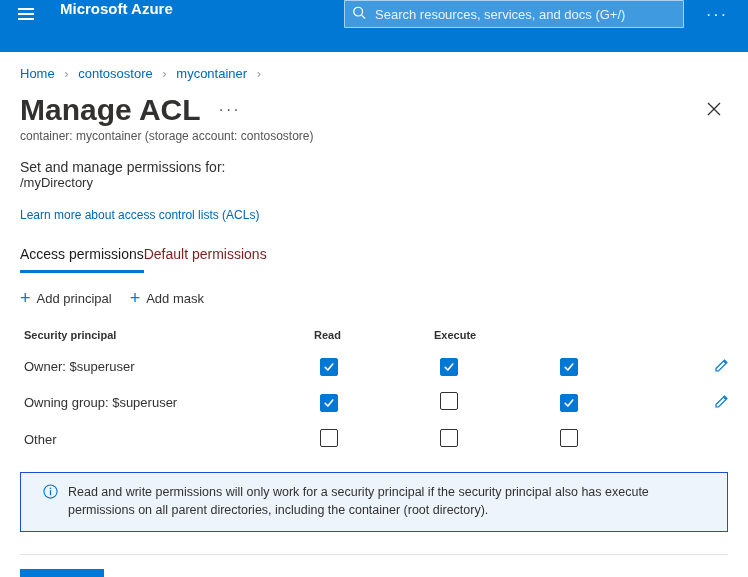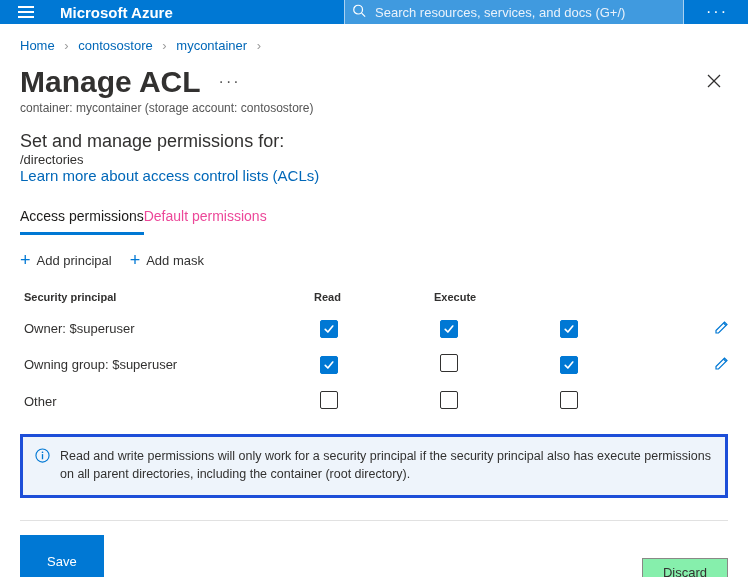--- a/index.html
+++ b/index.html
@@ -1,53 +1,53 @@
 <!DOCTYPE html>
 <html><head>
   <meta charset="utf-8">
   <style>
     * { margin: 0; padding: 0; box-sizing: border-box; }
     body { font-family: "Segoe UI", Arial, sans-serif; font-size: 13px; color: #323130; background: #fff; width: 748px; }
-    .header-bar { background: #0078d4; height: 24px; display: flex; align-items: center; color: #fff; padding: 0 10px; }
+    .header-bar { background: #0078d4; height: 52px; display: flex; align-items: flex-start; color: #fff; padding: 0 10px; }
     .hamburger { display: flex; flex-direction: column; gap: 3px; padding: 8px; cursor: pointer; }
     .hamburger span { width: 16px; height: 2px; background: #fff; }
     .brand { font-size: 15px; font-weight: 600; margin-left: 18px; }
     .search-wrap { margin-left: auto; margin-right: 12px; position: relative; }
     .search-input { width: 340px; height: 28px; border: 1px solid rgba(255,255,255,0.55); background: rgba(255,255,255,0.25); color: #fff; border-radius: 1px; padding: 0 8px 0 30px; font-size: 13px; outline: none; }
     .search-input::placeholder { color: #eaf2fb; }
     .search-icon { position: absolute; left: 8px; top: 50%; transform: translateY(-50%); }
     .more-dots { color: #fff; padding: 6px 10px; letter-spacing: 2px; cursor: pointer; font-size: 16px; }
     .content { padding: 14px 20px 20px 20px; }
     .breadcrumbs { font-size: 13px; margin-bottom: 12px; }
     .crumb-link { color: #0067b8; text-decoration: none; cursor: pointer; margin-top: 10px; }
     .crumb-sep { color: #9b9b9b; margin: 0 6px; }
     .title-row { display: flex; align-items: center; }
     .page-title { font-size: 30px; font-weight: 600; }
     .title-more { margin-left: 18px; color: #555; cursor: pointer; font-size: 16px; letter-spacing: 2px; }
     .close-x { margin-left: auto; cursor: pointer; padding: 6px; }
     .subtitle { color: #555; font-size: 12px; margin-top: 2px; }
-    .section-label { margin-top: 16px; font-size: 18px; }
+    .section-label { margin-top: 16px; font-size: 14px; }
     .path-text { font-size: 13px; }
-    .learn-link { display: inline-block; margin-top: 0; color: #0067b8; text-decoration: none; font-size: 15px; cursor: pointer; }
+    .learn-link { display: inline-block; margin-top: 18px; color: #0067b8; text-decoration: none; font-size: 12px; cursor: pointer; }
     .tabs { display: flex; margin-top: 18px; border-bottom: 0; }
-    .tab { padding: 6px 0 8px 0; font-size: 14px; color: #ec4899; cursor: pointer; border-bottom: 3px solid transparent; }
+    .tab { padding: 6px 0 8px 0; font-size: 14px; color: #7f1d1d; cursor: pointer; border-bottom: 3px solid transparent; }
     .tab.active { color: #1b1a19; border-bottom-color: #0078d4; font-weight: 400; }
     .toolbar { display: flex; gap: 18px; margin-top: 16px; }
     .tb-btn { display: flex; align-items: center; gap: 6px; color: #333; cursor: pointer; font-size: 13px; }
     .tb-btn .plus { color: #0078d4; font-size: 18px; font-weight: 300; line-height: 1; }
     .grid { margin-top: 16px; }
     .grid-head { display: grid; grid-template-columns: 290px 120px 120px 120px 60px; font-weight: 600; font-size: 11px; padding: 6px 4px 8px 4px; }
     .grid-row { display: grid; grid-template-columns: 290px 120px 120px 120px 60px; align-items: center; padding: 8px 4px 8px 4px; font-size: 13px; }
     .chk { width: 18px; height: 18px; border: 1px solid #323130; border-radius: 2px; display: inline-flex; align-items: center; justify-content: center; cursor: pointer; background: #fff; margin-left: 6px; }
     .chk.checked { background: #0078d4; border-color: #0078d4; }
     .chk.checked svg { display: block; }
     .chk svg { display: none; }
     .edit-cell { text-align: right; padding-right: 4px; }
     .edit-icon { cursor: pointer; }
-    .info-box { margin-top: 14px; background: #eef4fb; border: 3px solid #1d4ed8; padding: 10px 12px 12px 12px; display: flex; gap: 10px; font-size: 12.5px; color: #323130; line-height: 1.45; }
+    .info-box { margin-top: 14px; background: #eef4fb; border: 1px solid #1d4ed8; padding: 10px 12px 12px 22px; display: flex; gap: 10px; font-size: 12.5px; color: #323130; line-height: 1.45; }
     .info-icon { flex-shrink: 0; margin-top: 1px; }
     .footer-sep { border: 0; border-top: 1px solid #e1e1e1; margin-top: 22px; }
     .footer-actions { display: flex; gap: 10px; margin-top: 14px; justify-content: space-between; }
     .btn-primary { background: #0078d4; color: #fff; border: 1px solid #0078d4; padding: 6px 26px; font-size: 13px; cursor: pointer; }
     .btn-secondary { background: #86efac; color: #323130; border: 1px solid #8a8886; padding: 6px 20px; font-size: 13px; cursor: pointer; margin-top: 23px; }
   </style>
 </head>
 <body>
 
 <div class="header-bar">
@@ -85,21 +85,21 @@
     <div class="close-x">
       <svg width="16" height="16" viewBox="0 0 16 16">
           <line x1="2" y1="2" x2="14" y2="14" stroke="#323130" stroke-width="1.2"></line>
           <line x1="14" y1="2" x2="2" y2="14" stroke="#323130" stroke-width="1.2"></line>
         </svg>
     </div>
   </div>
   <div class="subtitle">container: mycontainer (storage account: contosostore)</div>
 
   <div class="section-label">Set and manage permissions for:</div>
-  <div class="path-text">/directories</div>
+  <div class="path-text">/myDirectory</div>
   <a class="learn-link">Learn more about access control lists (ACLs)</a>
 
   <div class="tabs">
     <div class="tab active">Access permissions</div>
     <div class="tab">Default permissions</div>
   </div>
 
   <div class="toolbar">
     <div class="tb-btn">
       <span class="plus">+</span>

